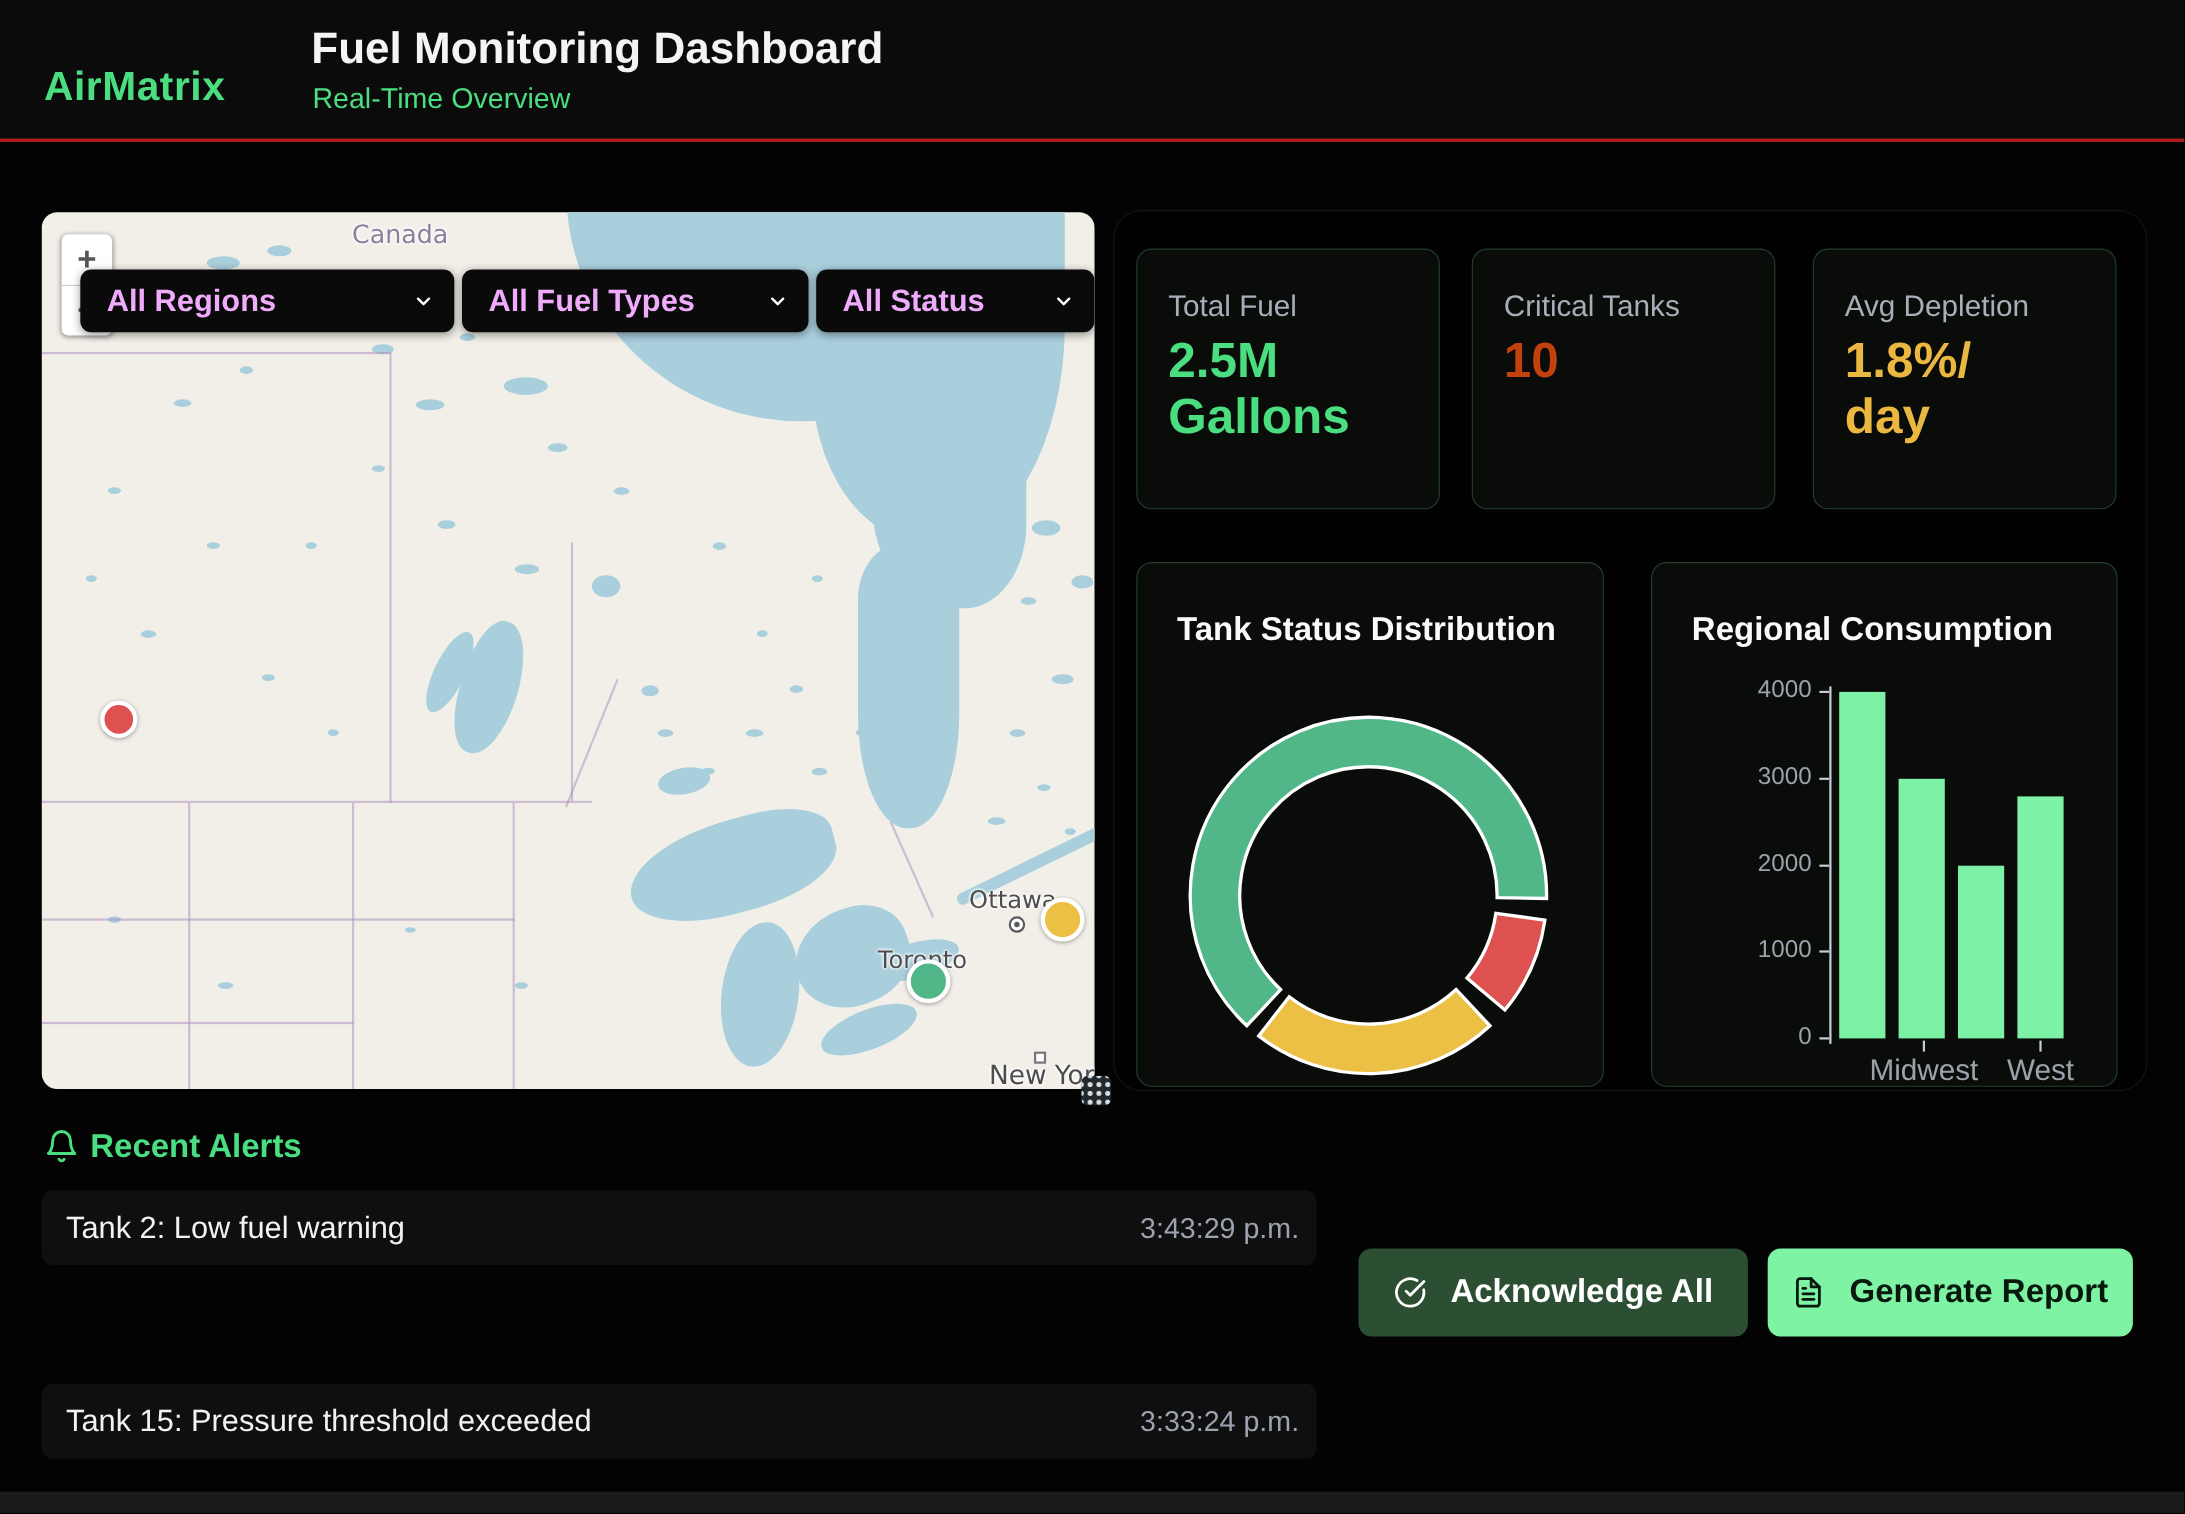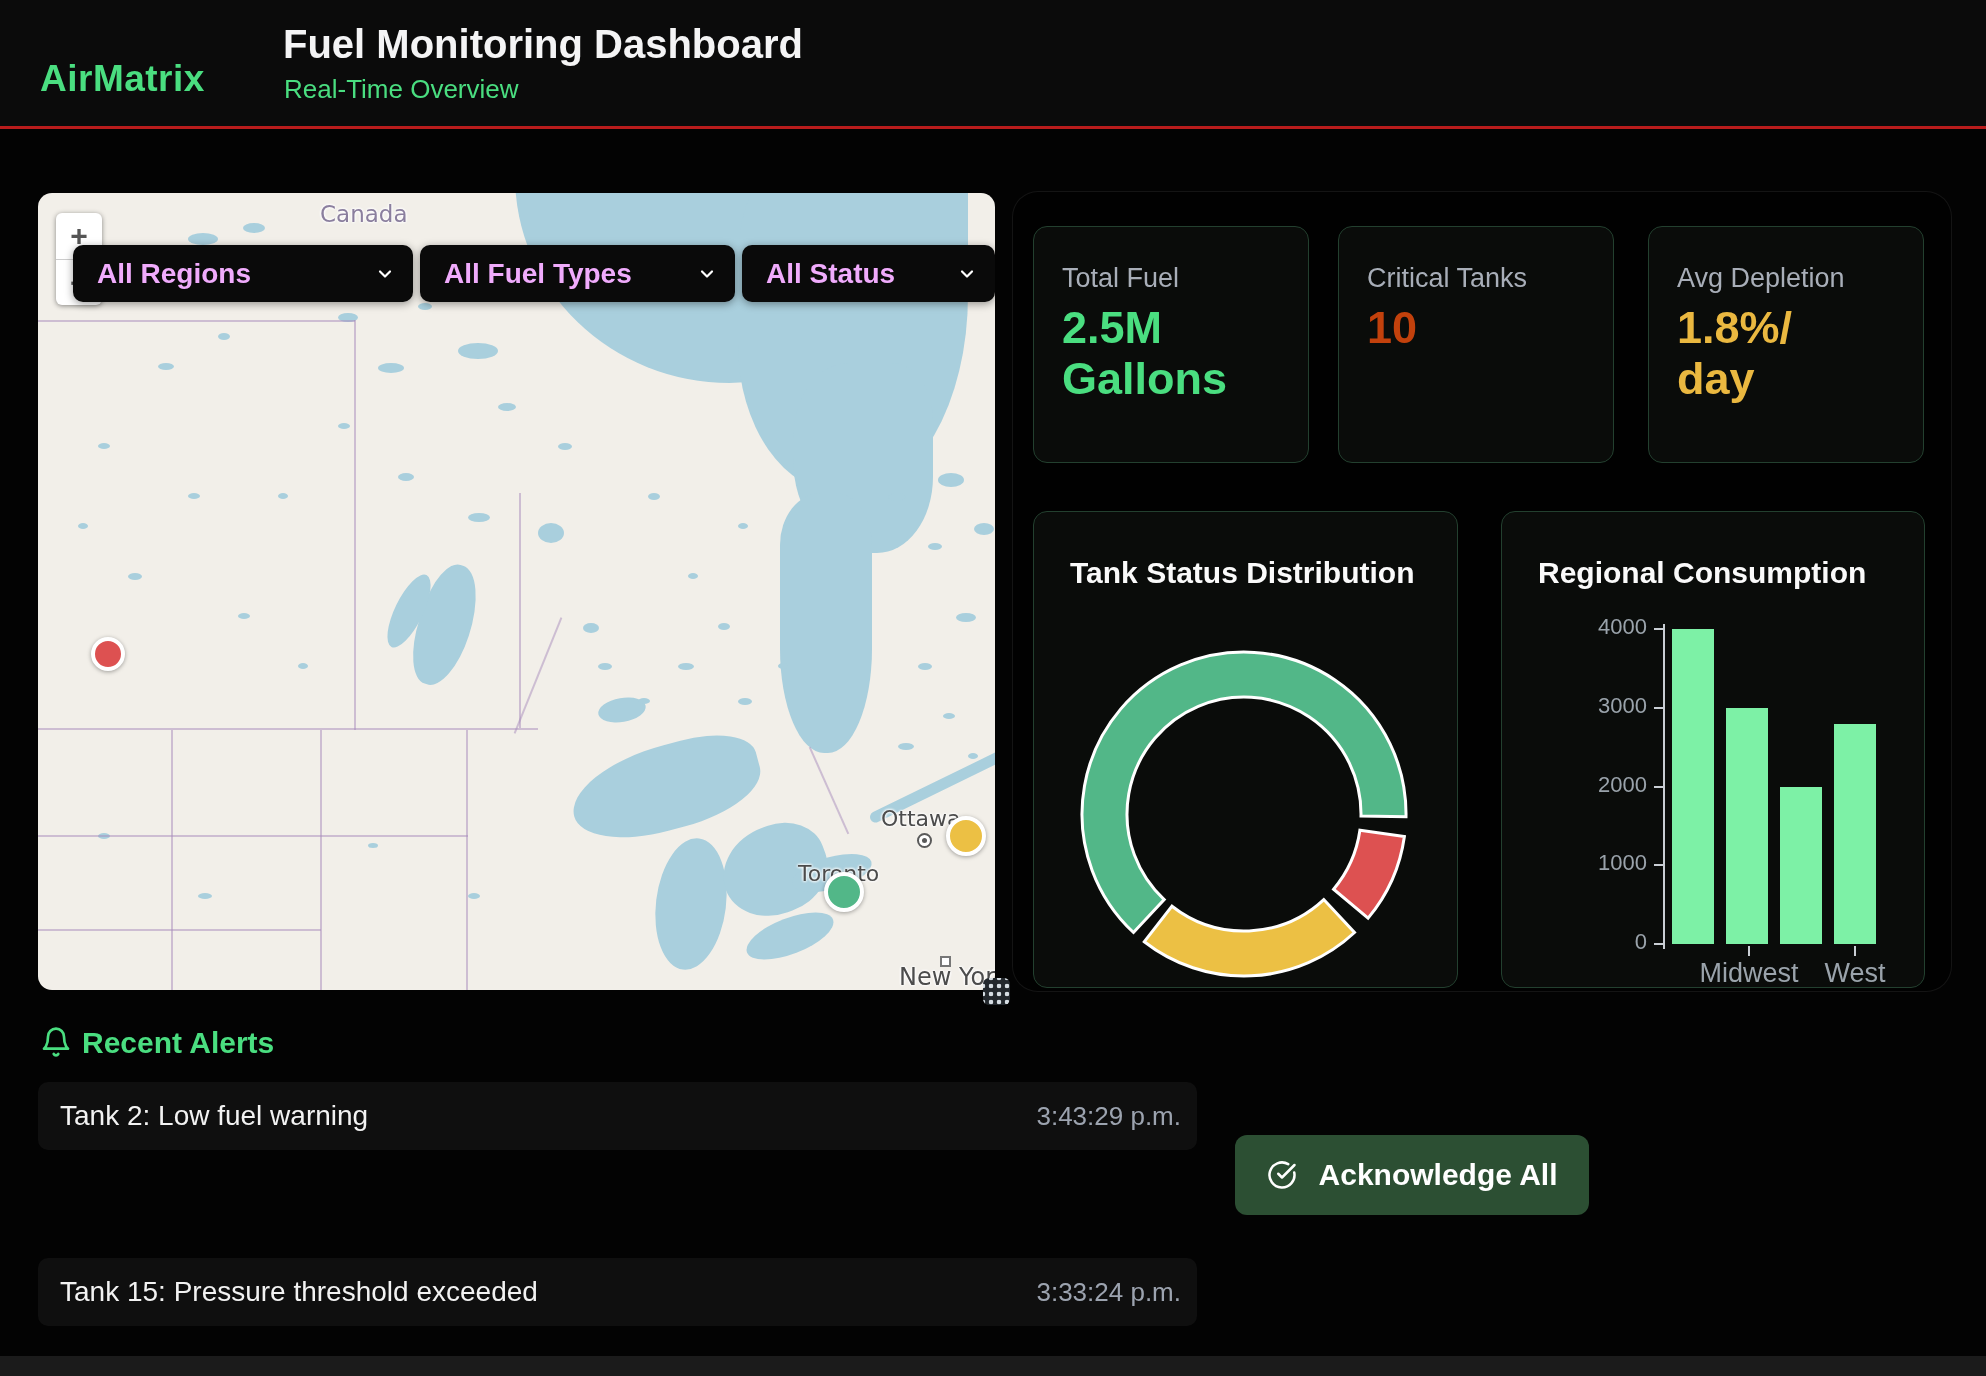--- a/index.html
+++ b/index.html
@@ -266,15 +266,25 @@
     <span class="alert-time">3:33:24 p.m.</span>
   </div>
 
   <button class="btn btn-ack">
     <svg width="30" height="30" viewBox="0 0 24 24" fill="none" stroke="#fff" stroke-width="2" stroke-linecap="round" stroke-linejoin="round">
       <path d="M21.8 10A10 10 0 1 1 17 3.3"></path>
         <path d="m9 11 3 3L22 4"></path>
     </svg>
     <span>Acknowledge All</span>
   </button>
+  <button class="btn btn-gen">
+    <svg width="30" height="30" viewBox="0 0 24 24" fill="none" stroke="#07180c" stroke-width="2" stroke-linecap="round" stroke-linejoin="round">
+      <path d="M14 2H6a2 2 0 0 0-2 2v16a2 2 0 0 0 2 2h12a2 2 0 0 0 2-2V8z"></path>
+      <path d="M14 2v6h6"></path>
+        <path d="M16 13H8"></path>
+        <path d="M16 17H8"></path>
+        <path d="M10 9H8"></path>
+    </svg>
+    <span>Generate Report</span>
+  </button>
 
   <div class="bottom-bar"></div>
 </div>
 
 </body></html>

